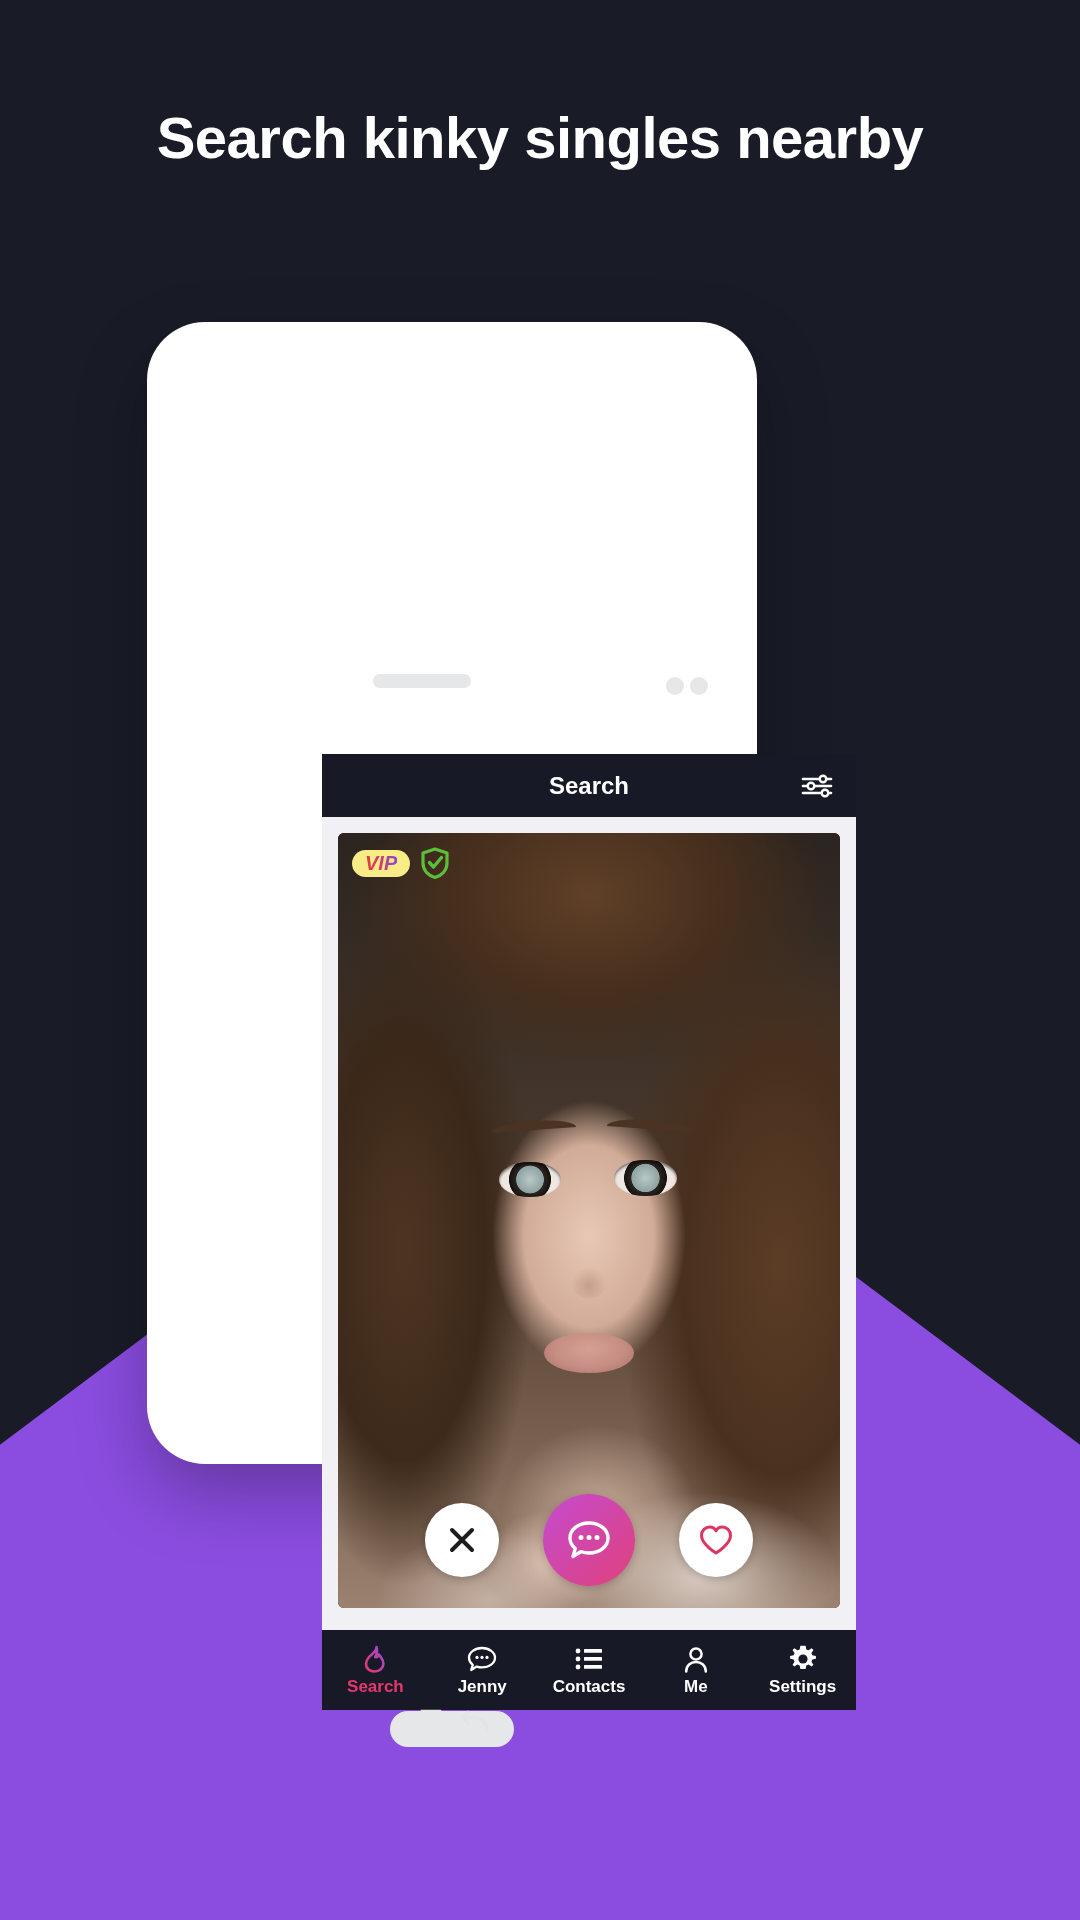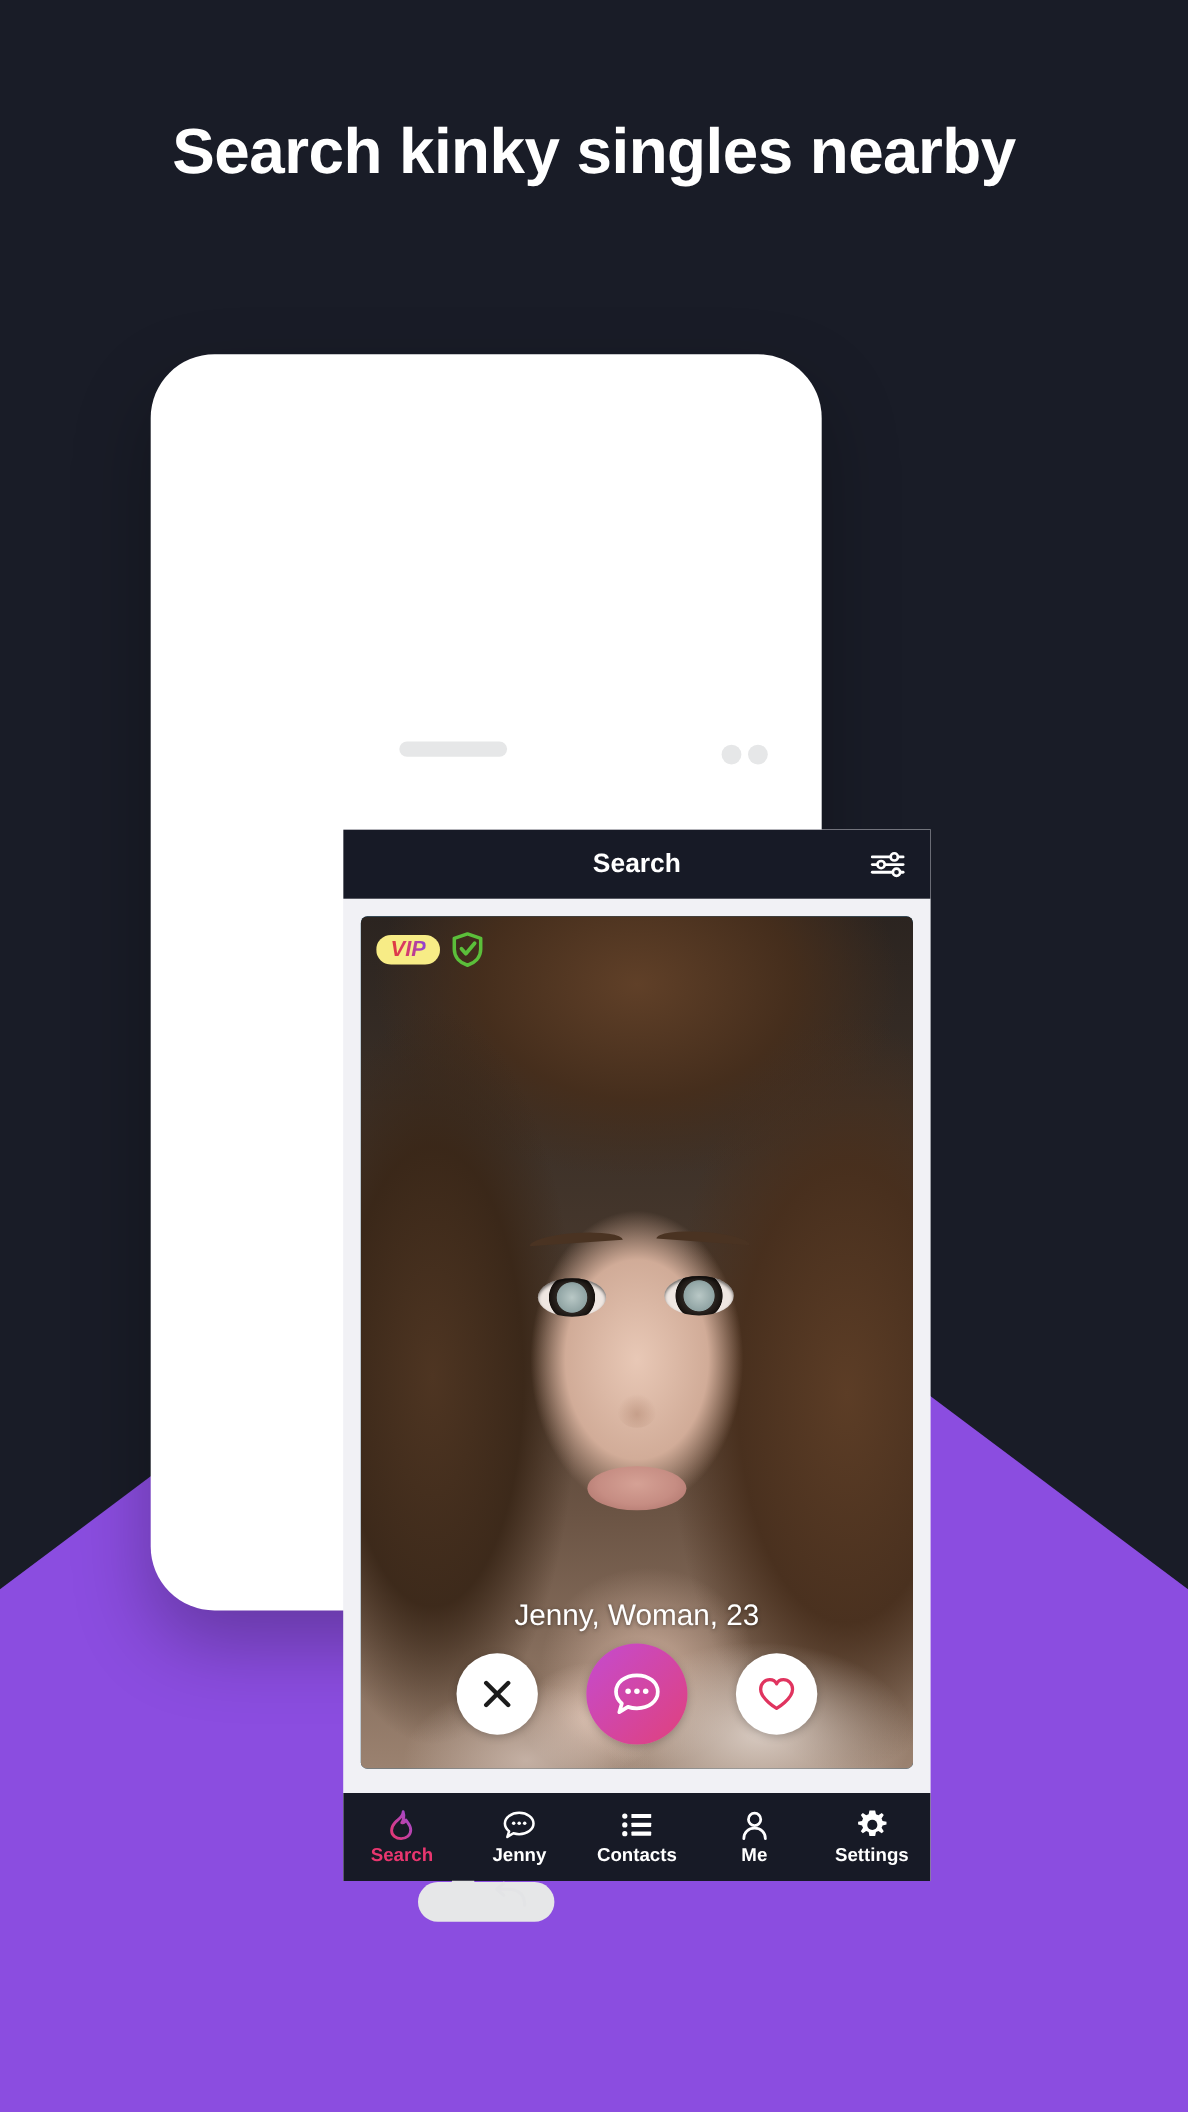--- a/index.html
+++ b/index.html
@@ -44,21 +44,21 @@
     font-size:58px;
     font-weight:bold;
     line-height:76px;
     letter-spacing:-0.5px;
     z-index:5;
   }
 
   
   .phone {
     position:absolute;
-    left:137px; top:322px;
+    left:147px; top:322px;
     width:610px; height:1142px;
     background:#ffffff;
     border-radius:58px;
     z-index:6;
     box-shadow:0 30px 70px rgba(0,0,0,0.28);
   }
   
   .speaker {
     position:absolute; left:50%; top:352px;
     transform:translateX(-50%) translateX(-30px);
@@ -106,21 +106,21 @@
   
   .card-wrap {
     padding:16px 16px 0 16px;
     height:893px;
   }
   .card {
     position:relative;
     width:100%; height:775px;
     border-radius:6px;
     overflow:hidden;
-    background:#0c4a6e;
+    background:#0f172a;
   }
 
   
   .photo {
     position:absolute; inset:0;
     background:
       
       radial-gradient(ellipse 200px 120px at 72% 96%, rgba(226,214,206,0.85) 0%, rgba(226,214,206,0) 70%),
       radial-gradient(ellipse 160px 100px at 30% 99%, rgba(214,196,186,0.7) 0%, rgba(214,196,186,0) 70%),
       
@@ -301,21 +301,20 @@
             <span>VIP</span>
           </div>
           <div class="verified">
             <svg viewBox="0 0 30 32" width="30" height="32">
               <path d="M15 2 L27 6 V16 C27 23.5 21.5 28.5 15 30.5 C8.5 28.5 3 23.5 3 16 V6 Z" fill="none" stroke="#5bbf3a" stroke-width="3.2" stroke-linejoin="round"></path>
               <path d="M9.5 15.5 L13.5 20 L21.5 10.5" fill="none" stroke="#5bbf3a" stroke-width="3.4" stroke-linecap="round" stroke-linejoin="round"></path>
             </svg>
           </div>
         </div>
 
-        <div class="card-name">Jenny, Woman, 23</div>
 
         <div class="actions">
           <div class="act">
             <svg viewBox="0 0 34 34" width="34" height="34">
               <g stroke="#1c1c1c" stroke-width="4" stroke-linecap="round">
                 <line x1="7" y1="7" x2="27" y2="27"></line>
                 <line x1="27" y1="7" x2="7" y2="27"></line>
               </g>
             </svg>
           </div>

